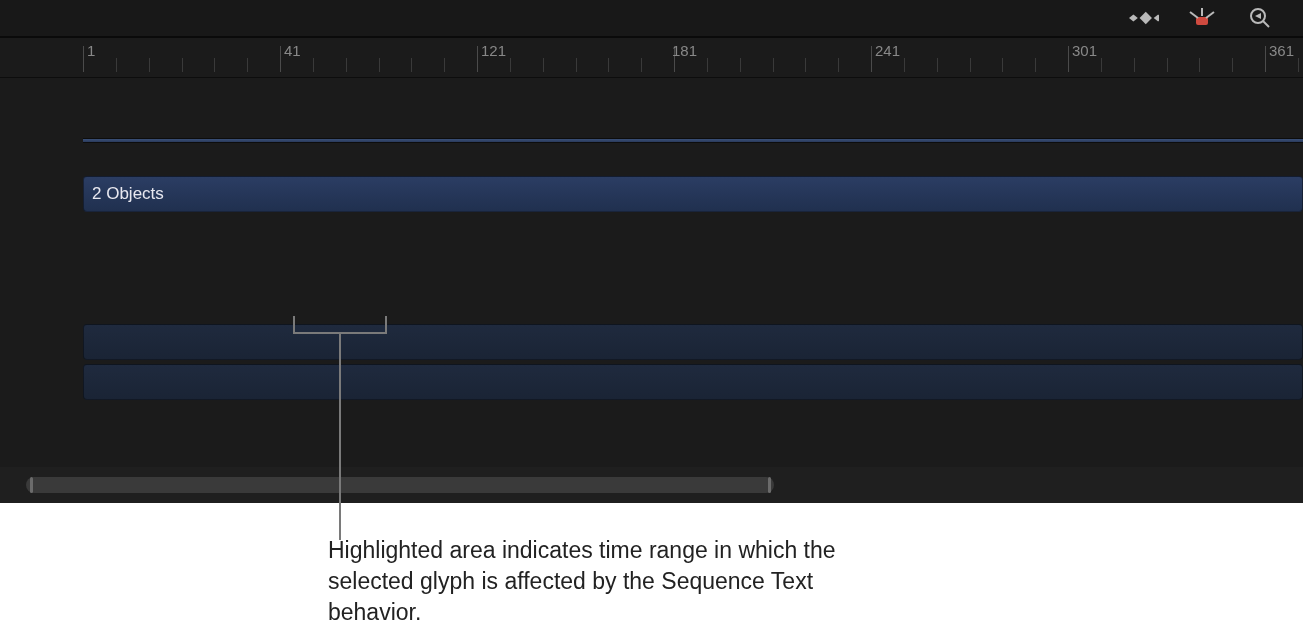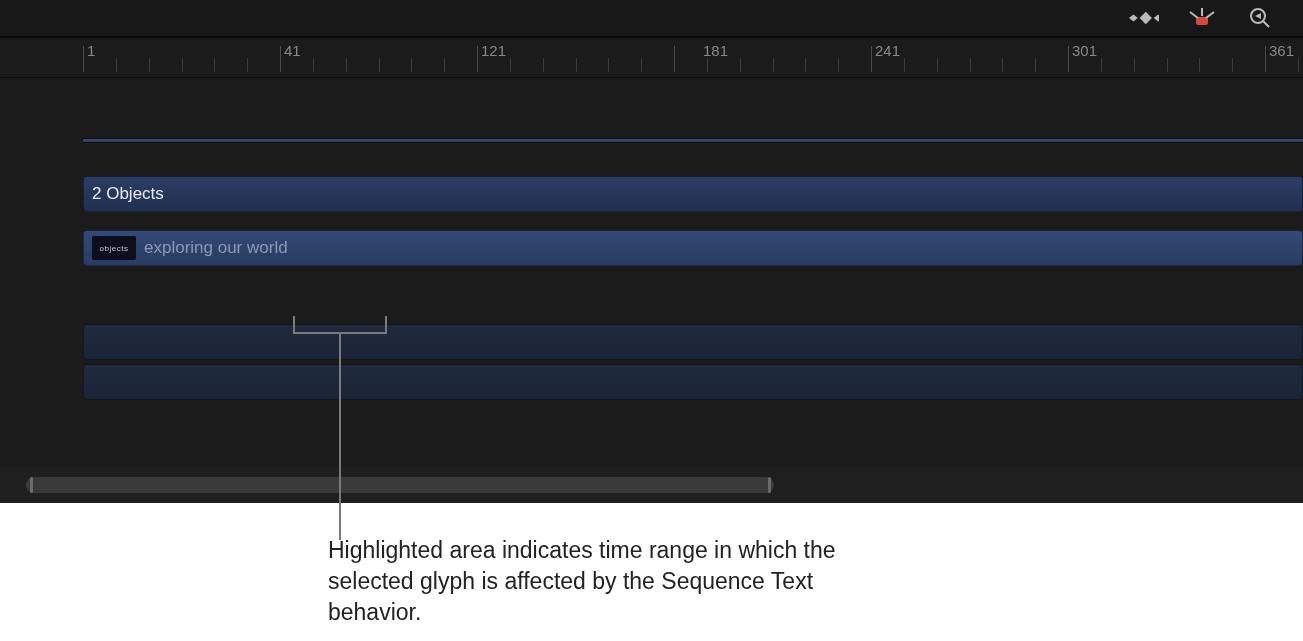--- a/index.html
+++ b/index.html
@@ -229,21 +229,21 @@
         <div class="tick-minor" style="left: 328.333px;"></div>
         <div class="tick-minor" style="left: 361.167px;"></div>
         <div class="tick-major" style="left: 394px;"></div>
         <div class="tick-label" style="left: 394px;">121</div>
         <div class="tick-minor" style="left: 426.833px;"></div>
         <div class="tick-minor" style="left: 459.667px;"></div>
         <div class="tick-minor" style="left: 492.5px;"></div>
         <div class="tick-minor" style="left: 525.333px;"></div>
         <div class="tick-minor" style="left: 558.167px;"></div>
         <div class="tick-major" style="left: 591px;"></div>
-        <div class="tick-label" style="left: 616px;">181</div>
+        <div class="tick-label" style="left: 585px;">181</div>
         <div class="tick-minor" style="left: 623.833px;"></div>
         <div class="tick-minor" style="left: 656.667px;"></div>
         <div class="tick-minor" style="left: 689.5px;"></div>
         <div class="tick-minor" style="left: 722.333px;"></div>
         <div class="tick-minor" style="left: 755.167px;"></div>
         <div class="tick-major" style="left: 788px;"></div>
         <div class="tick-label" style="left: 788px;">241</div>
         <div class="tick-minor" style="left: 820.833px;"></div>
         <div class="tick-minor" style="left: 853.667px;"></div>
         <div class="tick-minor" style="left: 886.5px;"></div>
@@ -265,28 +265,20 @@
   <div class="tracks">
 
     <div class="track-top-line" style="top:60px;"></div>
 
     <div class="track-row" style="top:96px;padding-left:16px;">
       <div class="track-bar grp-bar" style="left:83px; right:0;">
         <span>2 Objects</span>
       </div>
     </div>
 
-    <div class="track-row" style="top:150px;">
-      <div class="track-bar text-bar" style="left:83px; right:0;">
-        <div class="thumb">
-          <span>objects</span>
-        </div>
-        <span>exploring our world</span>
-      </div>
-    </div>
 
 
     <div class="track-row muted-row" style="top:244px;">
       <div class="muted-bar"></div>
     </div>
     <div class="track-row muted-row" style="top:284px;">
       <div class="muted-bar"></div>
     </div>
 
   </div>

